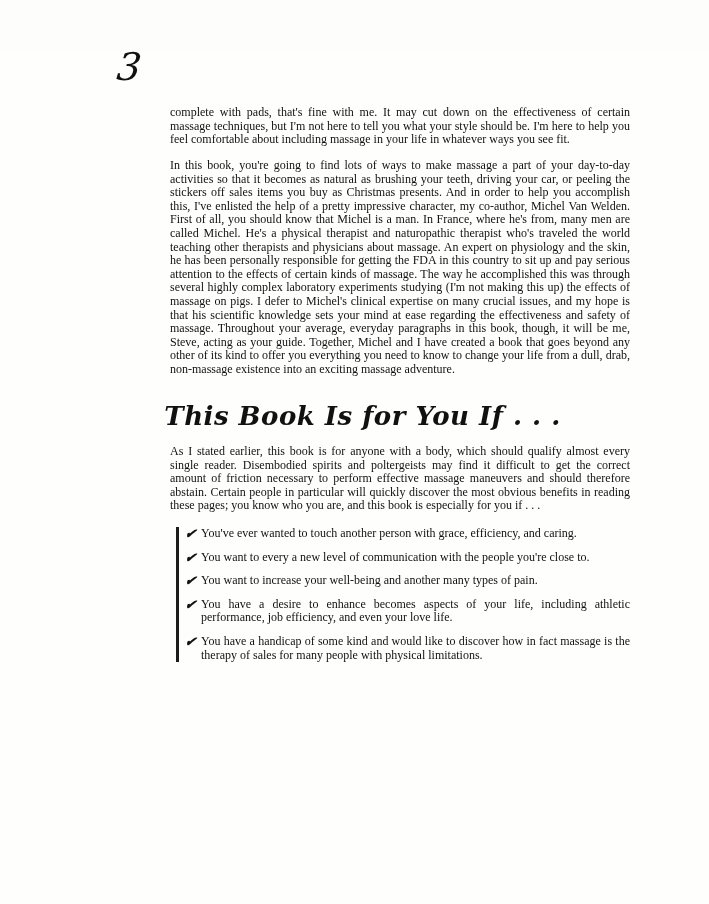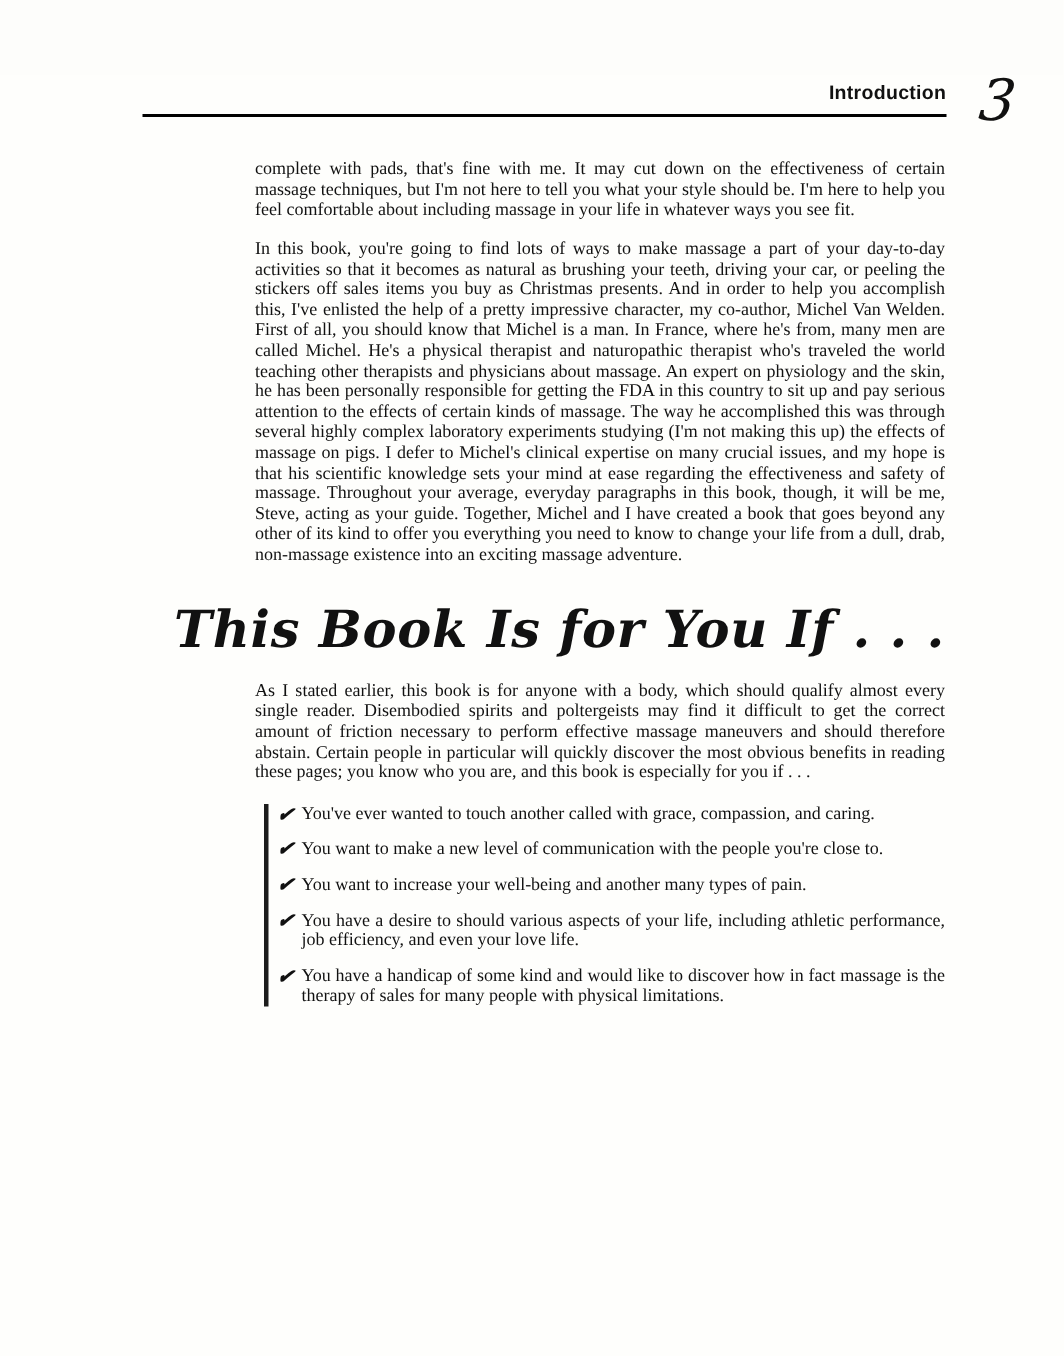--- a/index.html
+++ b/index.html
@@ -57,24 +57,24 @@
     text-align: justify;
   }
   .para { margin-bottom: 12px; }
 
   
   .section-heading {
     margin: 26px 0 14px -75px;
     font-family: "DejaVu Serif", serif;
     font-style: italic;
     font-weight: bold;
-    font-size: 34px;
+    font-size: 26px;
     line-height: 1.1;
     letter-spacing: 0.5px;
-    text-align: right;
+    text-align: center;
   }
 
   
   .check-list {
     list-style: none;
     margin: 14px 0 0 6px;
     border-left: 3px solid #1c1c1c;
     padding-left: 6px;
   }
   .check-item {
@@ -91,52 +91,49 @@
     transform: skewX(-8deg);
   }
   .check-text { flex: 1; text-align: justify; }
 </style>
 </head>
 <body>
 
 <div class="page">
 
   <header class="running-head">
-    <div class="head-left">
-      <span class="chapter-label">Introduction</span>
-    </div>
     <span class="page-num">3</span>
   </header>
 
   <main class="body-col">
 
     <p class="para">complete with pads, that's fine with me. It may cut down on the effectiveness of certain massage techniques, but I'm not here to tell you what your style should be. I'm here to help you feel comfortable about including massage in your life in whatever ways you see fit.</p>
 
     <p class="para">In this book, you're going to find lots of ways to make massage a part of your day-to-day activities so that it becomes as natural as brushing your teeth, driving your car, or peeling the stickers off sales items you buy as Christmas presents. And in order to help you accomplish this, I've enlisted the help of a pretty impressive character, my co-author, Michel Van Welden. First of all, you should know that Michel is a man. In France, where he's from, many men are called Michel. He's a physical therapist and naturopathic therapist who's traveled the world teaching other therapists and physicians about massage. An expert on physiology and the skin, he has been personally responsible for getting the FDA in this country to sit up and pay serious attention to the effects of certain kinds of massage. The way he accomplished this was through several highly complex laboratory experiments studying (I'm not making this up) the effects of massage on pigs. I defer to Michel's clinical expertise on many crucial issues, and my hope is that his scientific knowledge sets your mind at ease regarding the effectiveness and safety of massage. Throughout your average, everyday paragraphs in this book, though, it will be me, Steve, acting as your guide. Together, Michel and I have created a book that goes beyond any other of its kind to offer you everything you need to know to change your life from a dull, drab, non-massage existence into an exciting massage adventure.</p>
 
     <h1 class="section-heading">This Book Is for You If . . .</h1>
 
     <p class="para">As I stated earlier, this book is for anyone with a body, which should qualify almost every single reader. Disembodied spirits and poltergeists may find it difficult to get the correct amount of friction necessary to perform effective massage maneuvers and should therefore abstain. Certain people in particular will quickly discover the most obvious benefits in reading these pages; you know who you are, and this book is especially for you if . . .</p>
 
     <ul class="check-list">
       <li class="check-item">
         <span class="check-icon">✔</span>
-        <span class="check-text">You've ever wanted to touch another called with grace, compassion, and caring.</span>
+        <span class="check-text">You've ever wanted to touch another person with grace, efficiency, and caring.</span>
       </li>
       <li class="check-item">
         <span class="check-icon">✔</span>
-        <span class="check-text">You want to make a new level of communication with the people you're close to.</span>
+        <span class="check-text">You want to every a new level of communication with the people you're close to.</span>
       </li>
       <li class="check-item">
         <span class="check-icon">✔</span>
         <span class="check-text">You want to increase your well-being and another many types of pain.</span>
       </li>
       <li class="check-item">
         <span class="check-icon">✔</span>
-        <span class="check-text">You have a desire to should various aspects of your life, including athletic performance, job efficiency, and even your love life.</span>
+        <span class="check-text">You have a desire to enhance becomes aspects of your life, including athletic performance, job efficiency, and even your love life.</span>
       </li>
       <li class="check-item">
         <span class="check-icon">✔</span>
         <span class="check-text">You have a handicap of some kind and would like to discover how in fact massage is the therapy of sales for many people with physical limitations.</span>
       </li>
     </ul>
 
   </main>
 
 </div>

